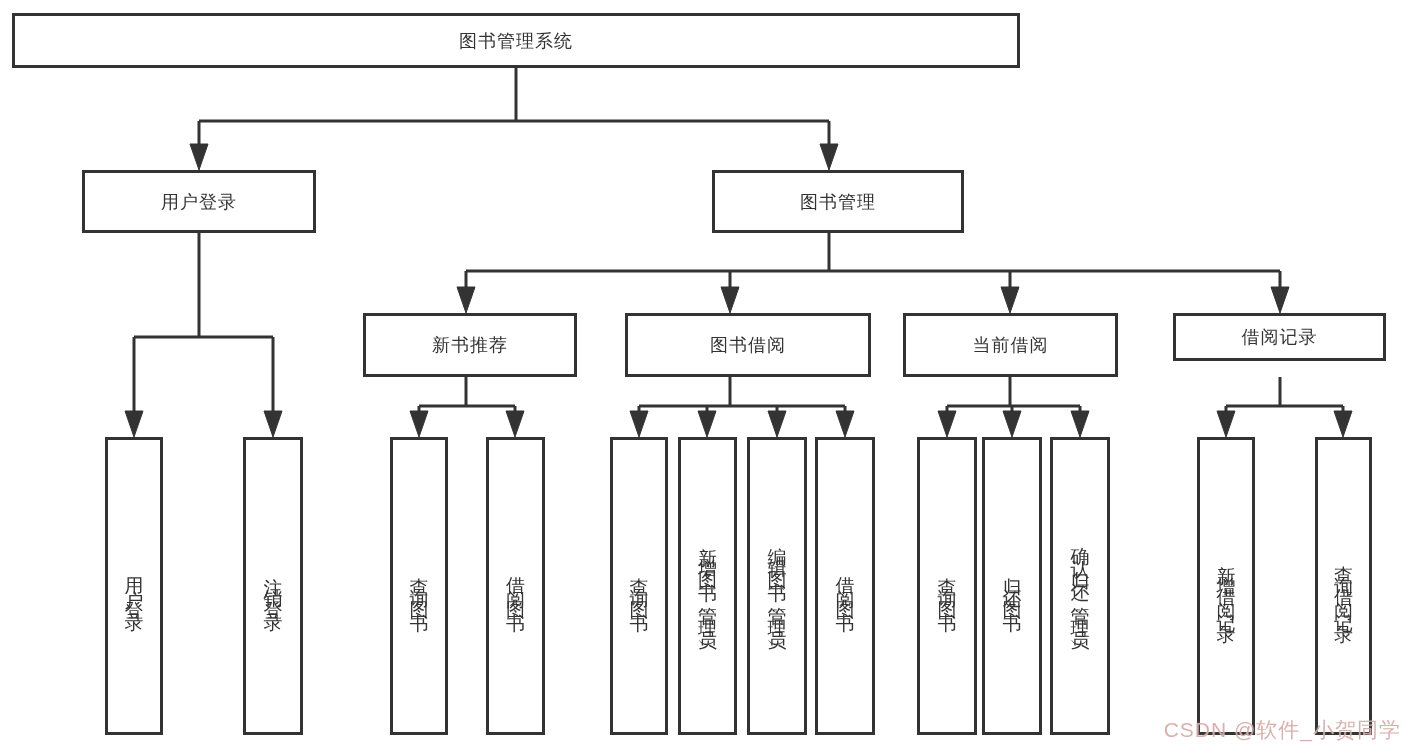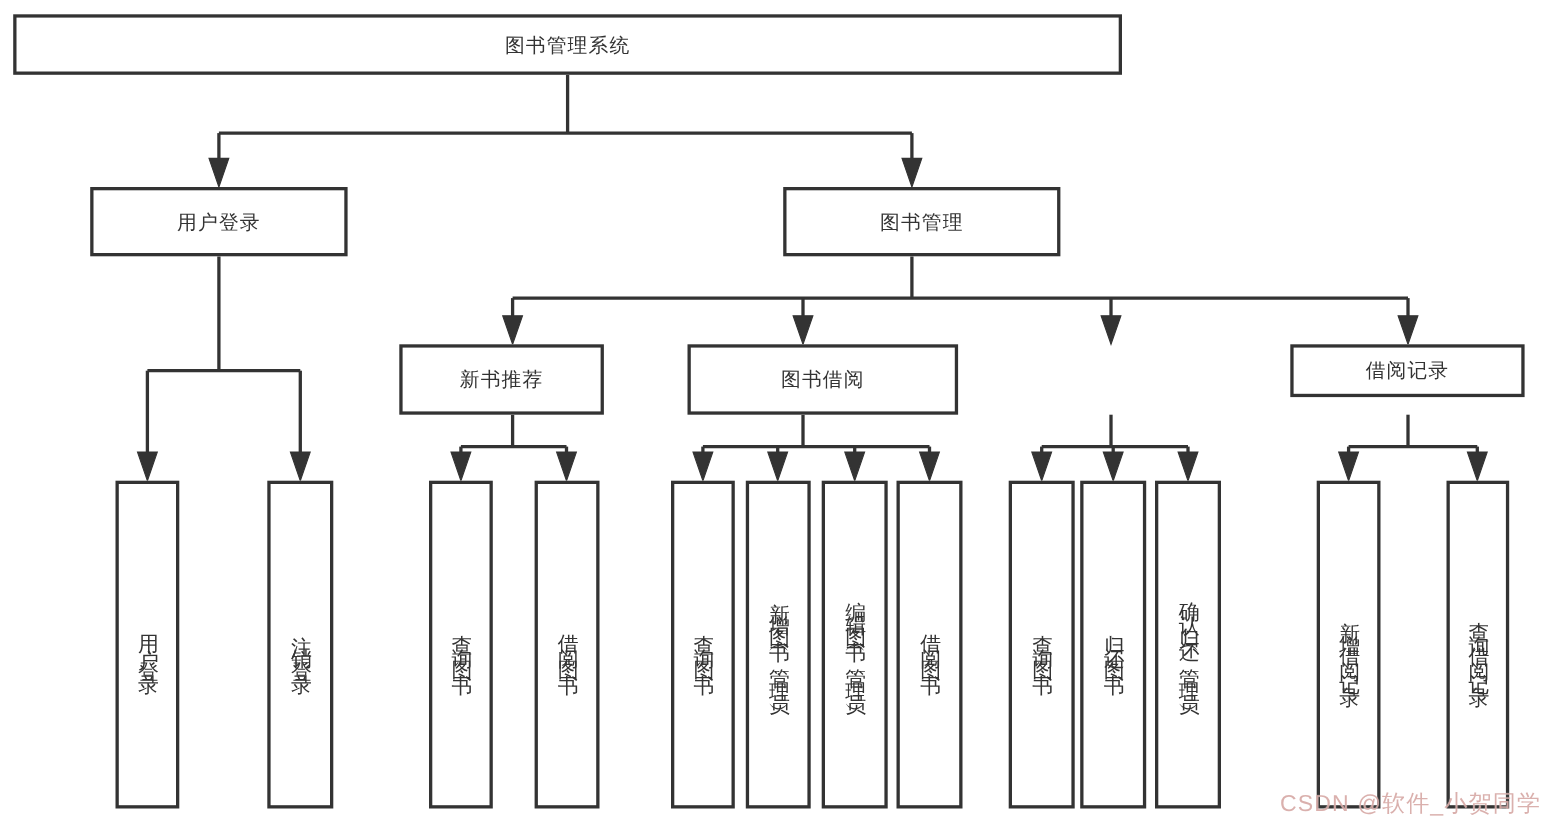--- a/index.html
+++ b/index.html
@@ -113,25 +113,28 @@
     <span>图书管理系统</span>
   </div>
 
   <div class="box h" style="left:82px;top:170px;width:234px;height:63px">
     <span>用户登录</span>
   </div>
   <div class="box h" style="left:712px;top:170px;width:252px;height:63px">
     <span>图书管理</span>
   </div>
 
-  <div class="box h" style="left:363px;top:313px;width:186px;height:64px">
+  <div class="box h" style="left:363px;top:313px;width:214px;height:64px">
     <span>新书推荐</span>
   </div>
   <div class="box h" style="left:625px;top:313px;width:246px;height:64px">
     <span>图书借阅</span>
+  </div>
+  <div class="box h" style="left:903px;top:313px;width:215px;height:64px">
+    <span>当前借阅</span>
   </div>
   <div class="box h" style="left:1173px;top:313px;width:213px;height:48px">
     <span>借阅记录</span>
   </div>
 
   <div class="box v" style="left:105px;top:437px;width:58px;height:298px">
     <span>用户登录</span>
   </div>
   <div class="box v" style="left:243px;top:437px;width:60px;height:298px">
     <span>注销登录</span>

